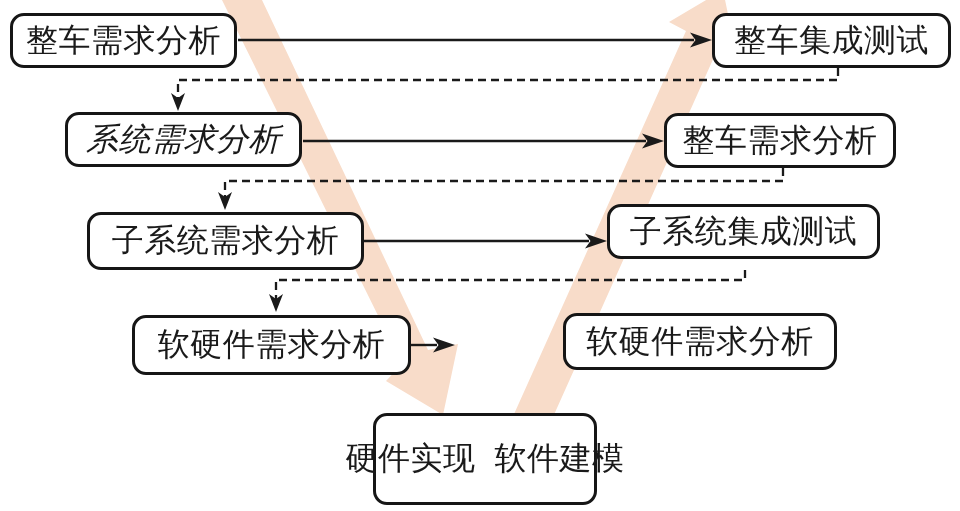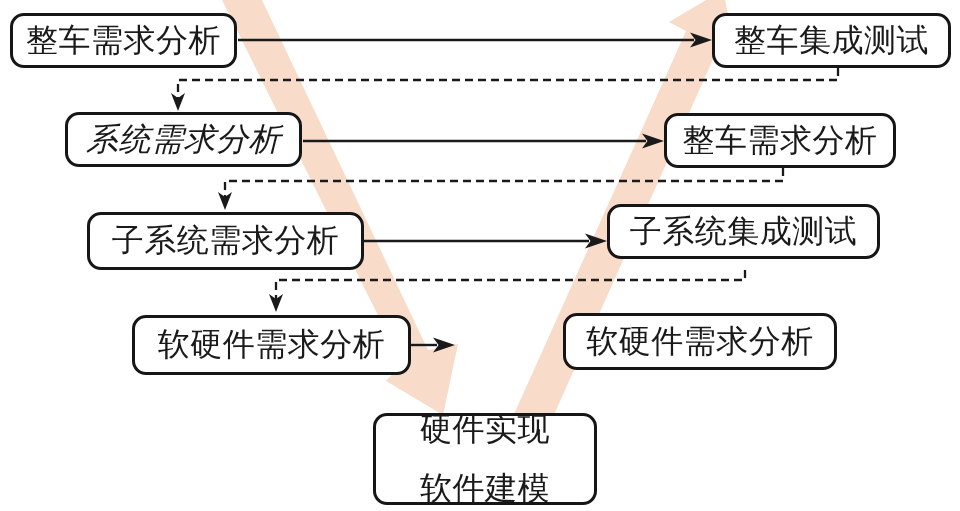--- a/index.html
+++ b/index.html
@@ -27,21 +27,20 @@
     justify-content: center;
     color: #1a1a1a;
     font-size: 32px;
     font-weight: 500;
     white-space: nowrap;
     letter-spacing: 0.5px;
     z-index: 3;
   }
   .node .stack {
     display: flex;
-    flex-direction: column;
     align-items: center;
     line-height: 1.22;
     gap: 19px;
   }
   #box-vehicle-req   { left: 10px;  top: 13px;  width: 227px; height: 55px; }
   #box-system-req    { left: 65px;  top: 112px; width: 237px; height: 55px; font-style: italic; }
   #box-subsystem-req { left: 87px;  top: 212px; width: 277px; height: 58px; }
   #box-swhw-req      { left: 132px; top: 315px; width: 279px; height: 60px; }
   #box-vehicle-test  { left: 712px; top: 13px;  width: 239px; height: 55px; }
   #box-system-test   { left: 664px; top: 113px; width: 232px; height: 55px; }

